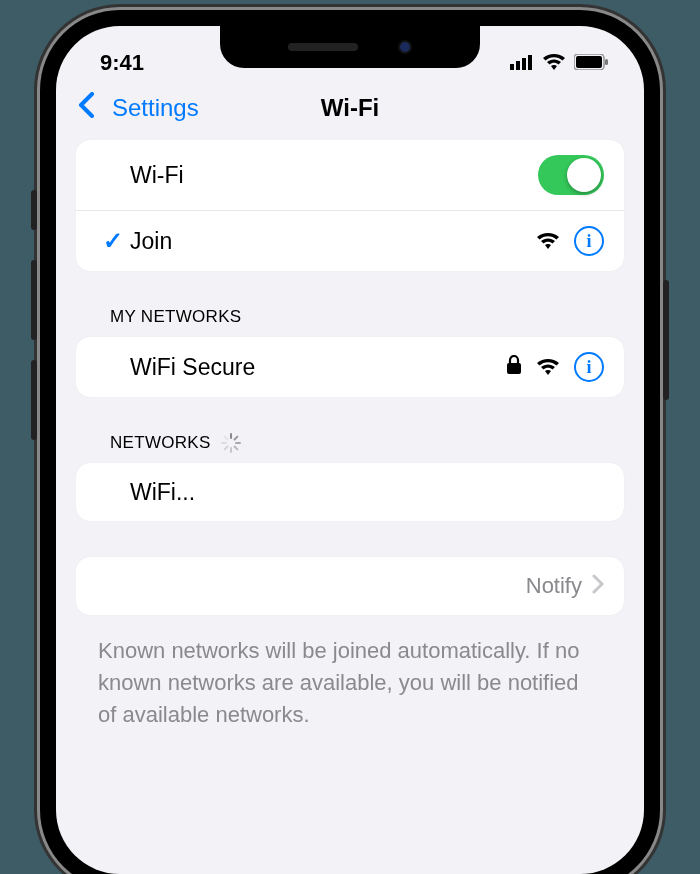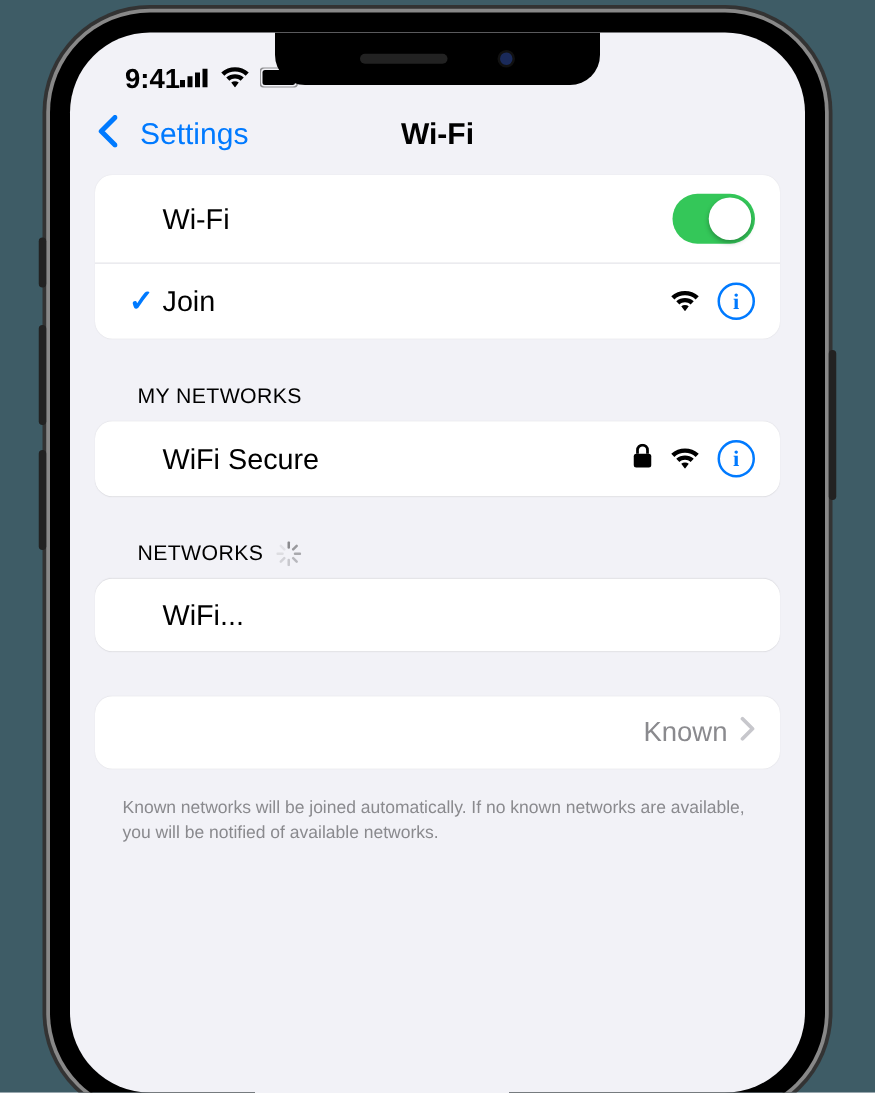--- a/index.html
+++ b/index.html
@@ -40,21 +40,21 @@
       transform: translateX(-50%);
       width: 260px; height: 42px;
       background: #000;
       border-bottom-left-radius: 24px;
       border-bottom-right-radius: 24px;
       display: flex; align-items: center; justify-content: center; gap: 40px;
     }
     .notch .speaker { width: 70px; height: 8px; background: #222; border-radius: 4px; }
     .notch .cam { width: 14px; height: 14px; background: #1a2a5a; border-radius: 50%; border: 2px solid #111; }
     .status-bar {
-      display: flex; align-items: center;
+      display: flex; justify-content: space-between; align-items: center;
       padding: 18px 36px 0 44px; height: 56px;
       font-size: 22px; font-weight: 600;
     }
     .status-icons { display: flex; align-items: center; gap: 8px; }
     .nav-bar {
       display: flex; align-items: center; justify-content: center;
       position: relative; padding: 12px 18px 18px;
     }
     .back-btn {
       position: absolute; left: 22px; display: flex; align-items: center;
@@ -72,21 +72,21 @@
     .row .left-slot { width: 34px; display: flex; justify-content: center; align-items: center; }
     .row .label { flex: 0 0 auto; }
     .row .spacer { flex: 1; }
     .row .right { display: flex; align-items: center; gap: 14px; }
     .section-header {
       font-size: 17px; color: #000000; text-transform: uppercase;
       padding: 0 20px 10px 34px; letter-spacing: 0.3px;
       display: flex; align-items: center; gap: 10px;
     }
     .footer-text {
-      font-size: 14px; color: #8a8a8e; padding: 12px 22px 0; line-height: 1.45;
+      font-size: 22px; color: #8a8a8e; padding: 12px 22px 0; line-height: 1.45;
     }
     .switch {
       width: 66px; height: 40px; background: #34c759; border-radius: 20px;
       position: relative;
     }
     .switch .knob {
       position: absolute; right: 3px; top: 3px; width: 34px; height: 34px;
       background: #fff; border-radius: 50%; box-shadow: 0 2px 4px rgba(0,0,0,0.3);
     }
     .check { color: #007aff; font-size: 24px; font-weight: 700; }
@@ -227,21 +227,21 @@
       <div class="group">
         <div class="row">
           <span class="left-slot"></span>
           <span class="label">WiFi...</span>
         </div>
       </div>
 
       <div class="group" style="margin-bottom: 8px;">
         <div class="row">
           <span class="spacer"></span>
-          <span class="value-text">Known</span>
+          <span class="value-text">Notify</span>
           <span class="chev-right" style="margin-left:10px;">
             <svg width="12" height="20" viewBox="0 0 12 20">
                 <path d="M2 2 L10 10 L2 18" stroke="#c7c7cc" stroke-width="3" fill="none" stroke-linecap="round" stroke-linejoin="round"></path>
               </svg>
           </span>
         </div>
       </div>
       <div class="footer-text">Known networks will be joined automatically. If no known networks are available, you will be notified of available networks.</div>
 
     </div>

